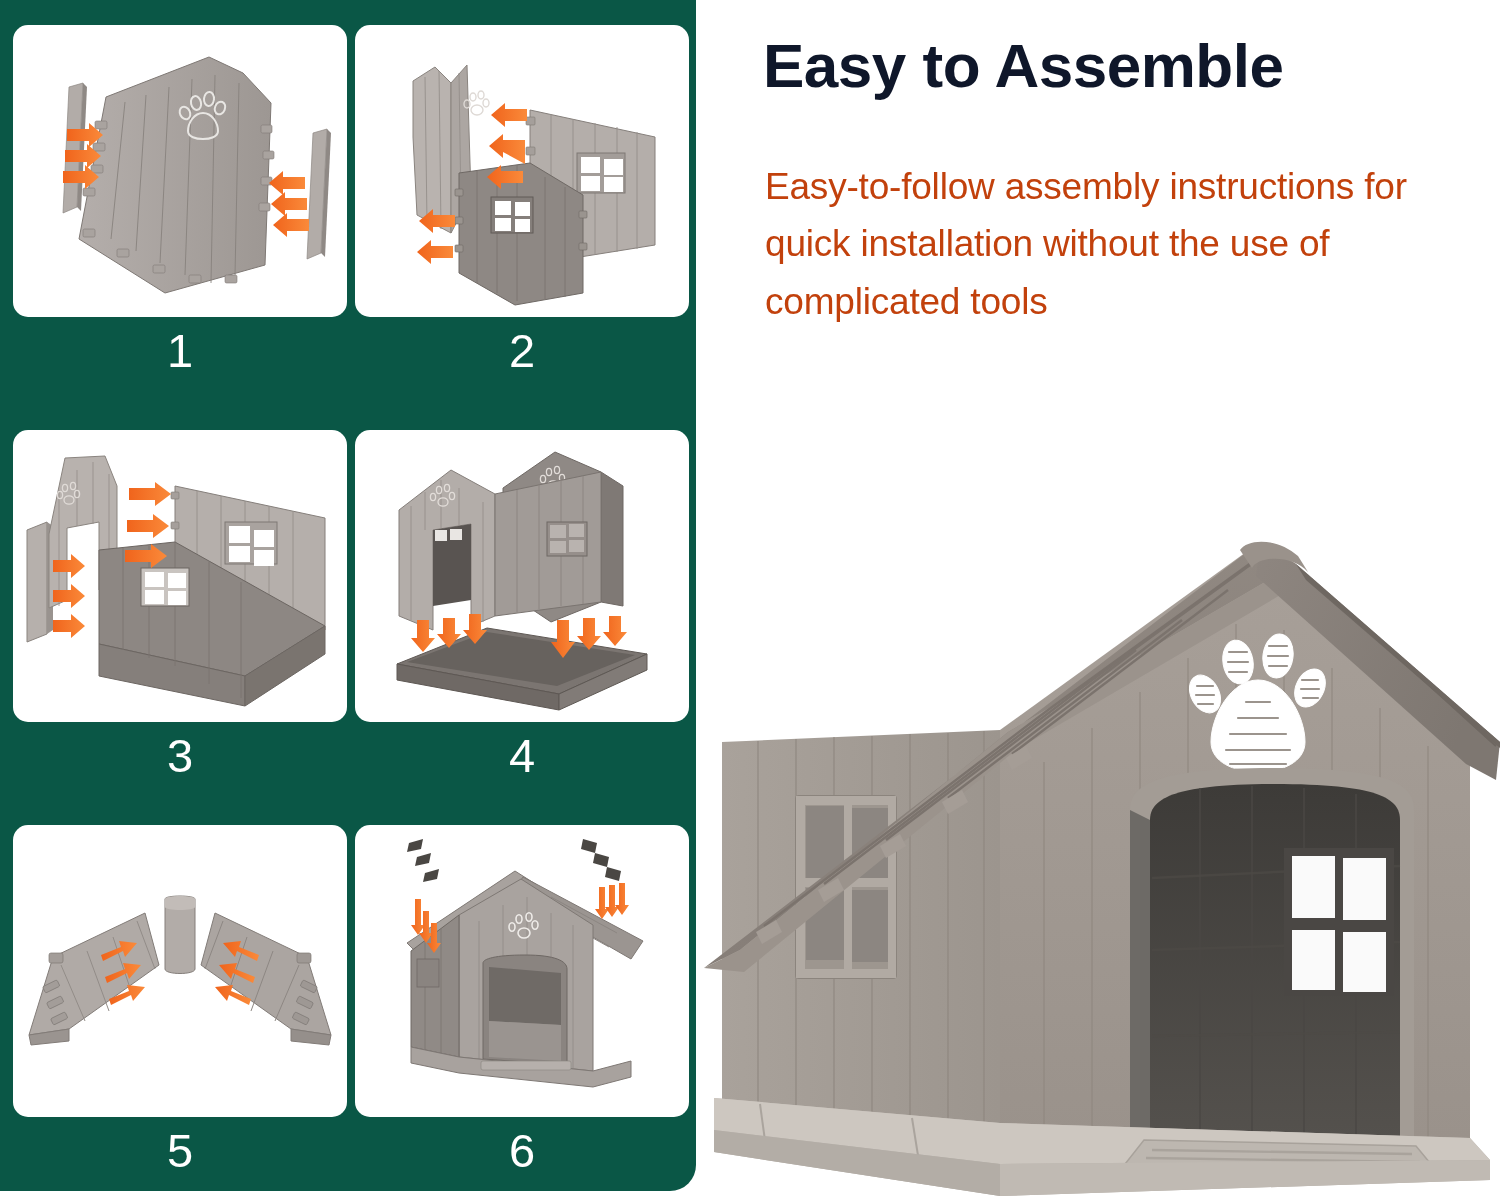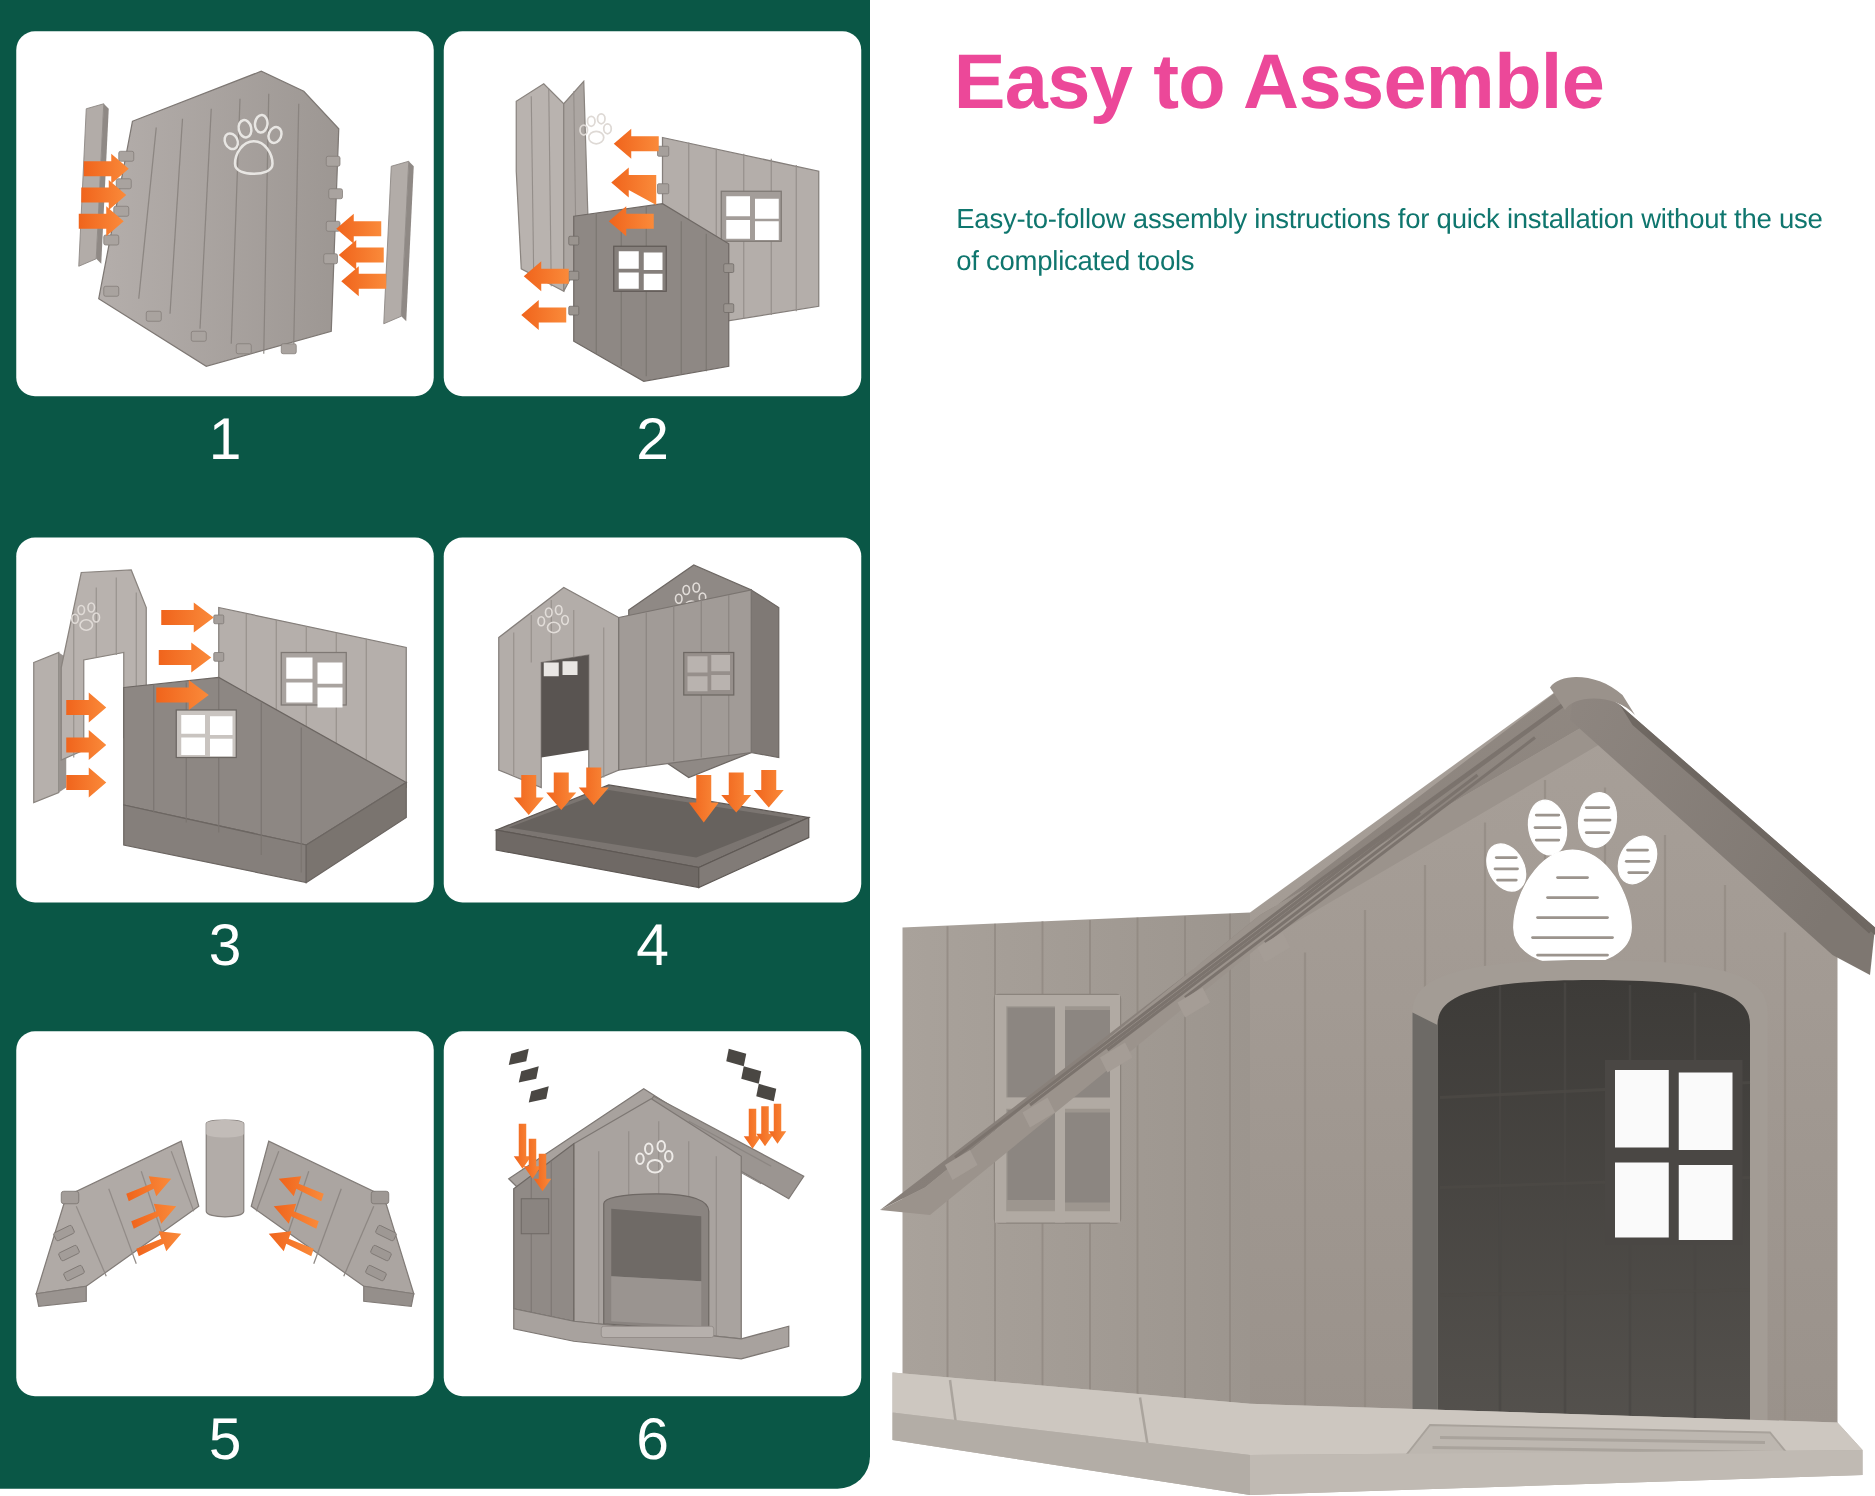--- a/index.html
+++ b/index.html
@@ -23,24 +23,24 @@
   .t6{left:355px; top:825px; width:334px;height:292px;}
   .n1{left:13px;  top:327px; width:334px;}
   .n2{left:355px; top:327px; width:334px;}
   .n3{left:13px;  top:732px; width:334px;}
   .n4{left:355px; top:732px; width:334px;}
   .n5{left:13px;  top:1127px;width:334px;}
   .n6{left:355px; top:1127px;width:334px;}
 
   
   #headline{position:absolute;left:763px;top:33px;width:700px;
-            color:#ec4899;font-size:62px;font-weight:bold;line-height:1.05;
+            color:#0f172a;font-size:62px;font-weight:bold;line-height:1.05;
             letter-spacing:-0.5px;}
   #subtitle{position:absolute;left:765px;top:158px;width:700px;
-            color:#0f766e;font-size:22px;font-weight:500;line-height:1.55;
+            color:#c2410c;font-size:37px;font-weight:500;line-height:1.55;
             letter-spacing:-0.2px;}
 
   
   #hero{position:absolute;left:700px;top:480px;width:800px;height:717px;}
   #hero svg{display:block;width:100%;height:100%;}
 </style>
 </head>
 <body>
 
 <div id="steps-panel">

